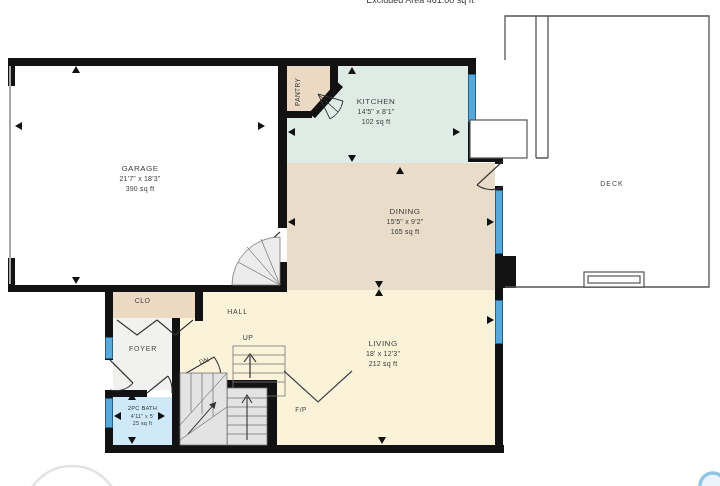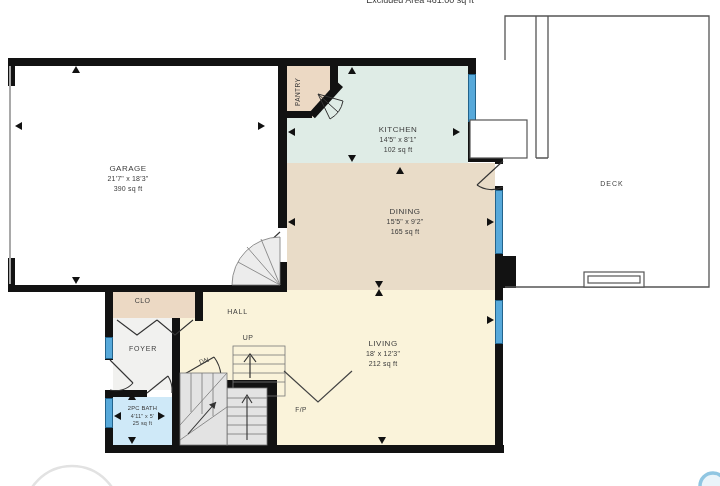--- a/index.html
+++ b/index.html
@@ -160,27 +160,27 @@
     <g>
       <circle cx="72" cy="514" r="48" fill="none" stroke="#e2e2e2" stroke-width="2.5"></circle>
     </g>
     <g>
       <circle cx="713" cy="486" r="13" fill="#eaf4fa" stroke="#90c6e2" stroke-width="3.5"></circle>
     </g>
   </svg>
 
   <div id="excluded">Excluded Area 461.00 sq ft</div>
 
-  <div class="lbl" style="left:78px;top:163px;width:100px;">
+  <div class="lbl" style="left:90px;top:163px;width:100px;">
     <span class="nm">GARAGE</span>
     <span class="dm">21'7" x 18'3"</span>
     <span class="dm">390 sq ft</span>
   </div>
 
-  <div class="lbl" style="left:348px;top:96px;width:100px;margin-top:28px;">
+  <div class="lbl" style="left:326px;top:96px;width:100px;">
     <span class="nm">KITCHEN</span>
     <span class="dm">14'5" x 8'1"</span>
     <span class="dm">102 sq ft</span>
   </div>
 
   <div class="lbl" style="left:333px;top:338px;width:100px;">
     <span class="nm">LIVING</span>
     <span class="dm">18' x 12'3"</span>
     <span class="dm">212 sq ft</span>
   </div>

